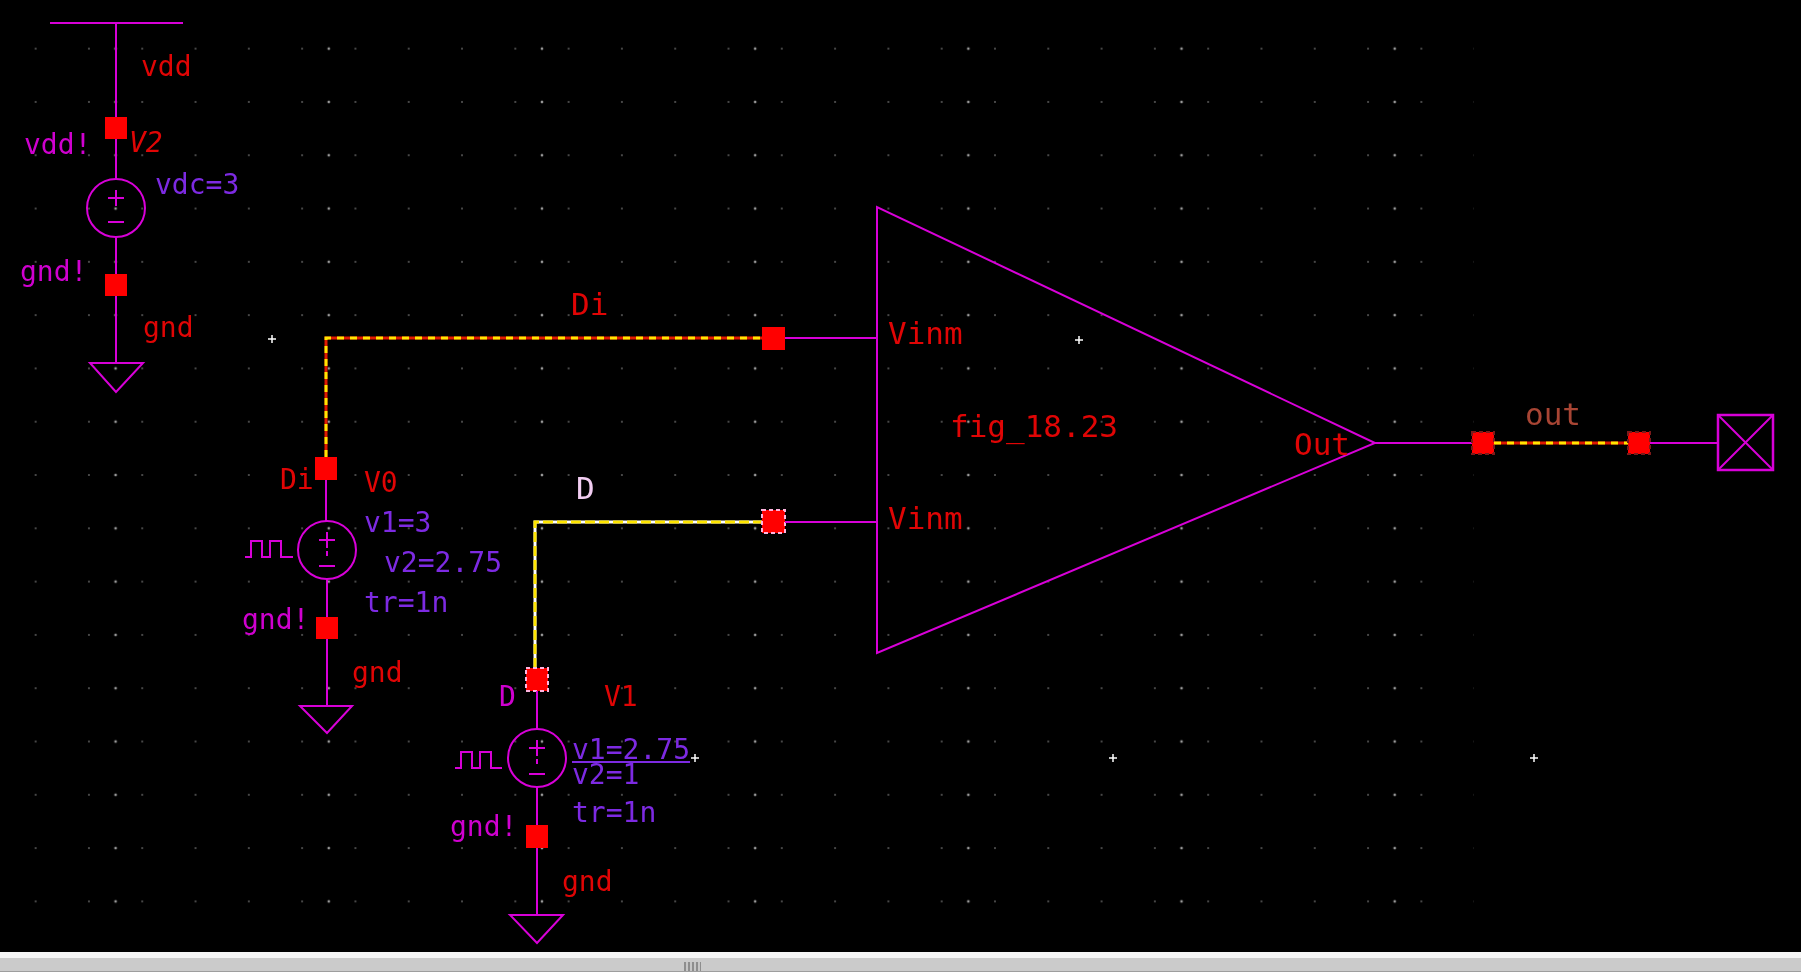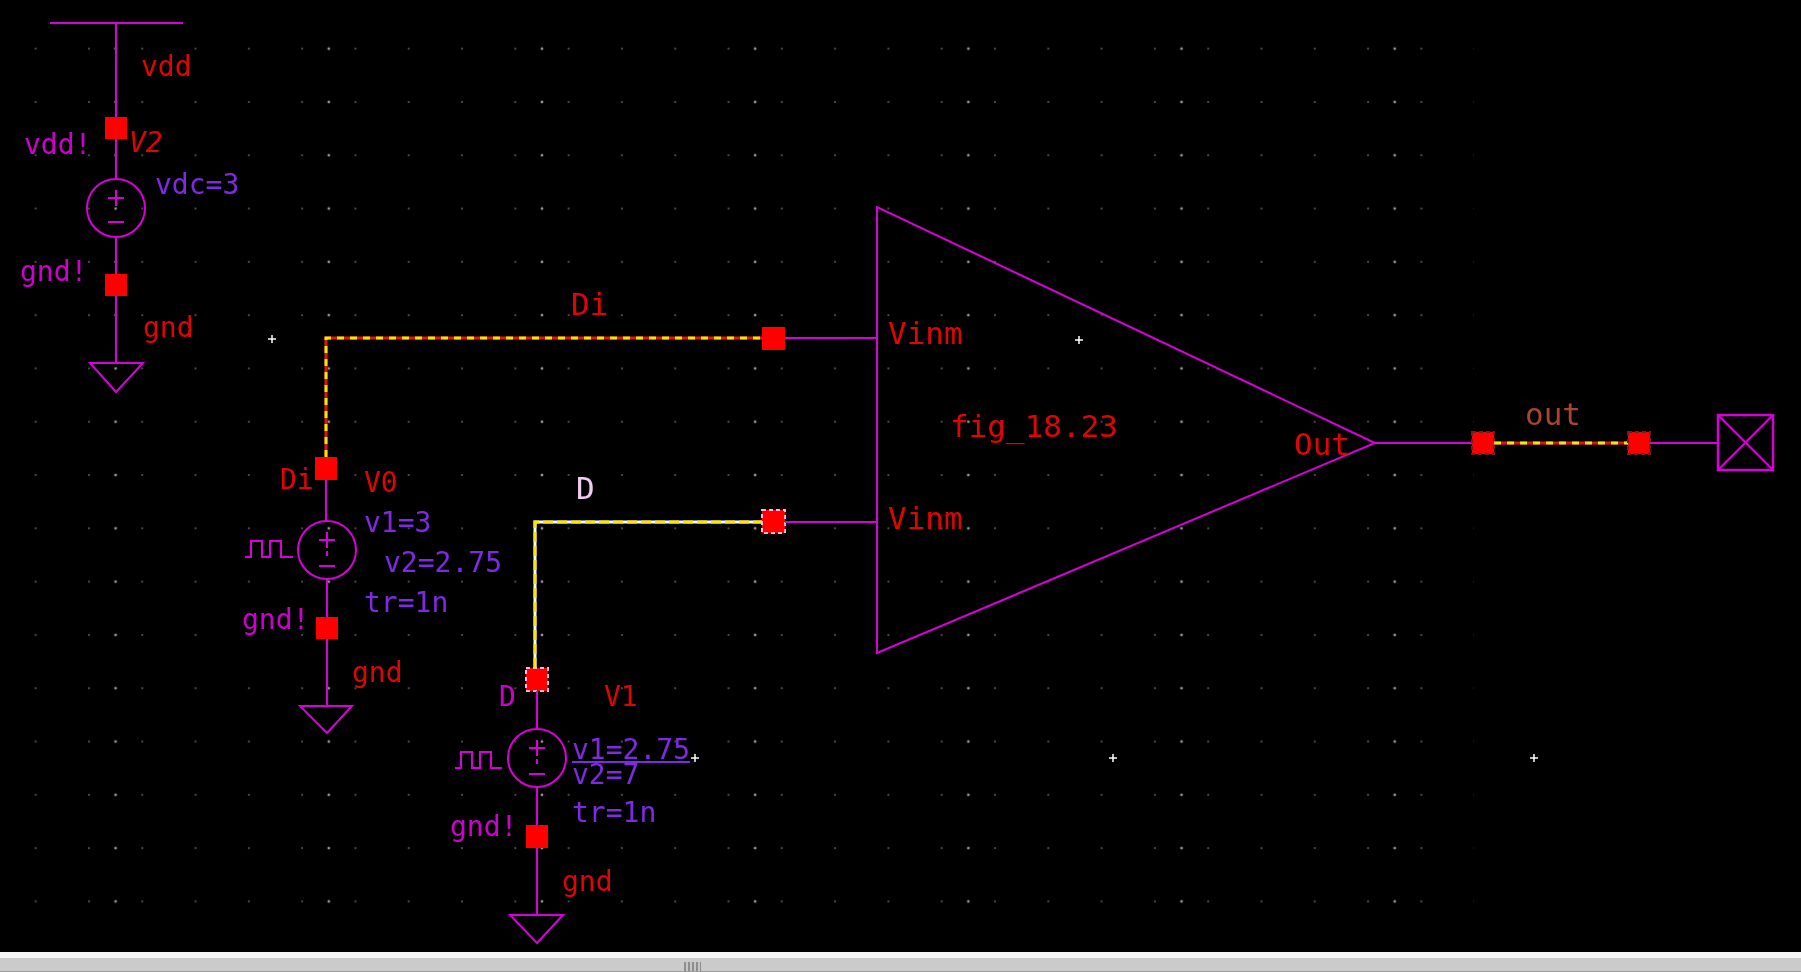--- a/index.html
+++ b/index.html
@@ -147,21 +147,21 @@
     <div class="lbl sz28 pur" style="left:384px;top:549px;">v2=2.75</div>
     <div class="lbl sz28 pur" style="left:364px;top:589px;">tr=1n</div>
     <div class="lbl sz28 mag" style="left:242px;top:606px;">gnd!</div>
     <div class="lbl sz28 red" style="left:352px;top:659px;">gnd</div>
 
     <div class="lbl sz31 pale" style="left:576px;top:473px;">D</div>
 
     <div class="lbl sz28 mag" style="left:499px;top:683px;">D</div>
     <div class="lbl sz28 red" style="left:564px;top:683px;margin-left:40px;">V1</div>
     <div class="lbl sz28 pur" style="left:572px;top:736px;text-decoration:underline;">v1=2.75</div>
-    <div class="lbl sz28 pur" style="left:572px;top:761px;">v2=7</div>
+    <div class="lbl sz28 pur" style="left:572px;top:761px;">v2=1</div>
     <div class="lbl sz28 pur" style="left:572px;top:799px;">tr=1n</div>
     <div class="lbl sz28 mag" style="left:450px;top:813px;">gnd!</div>
     <div class="lbl sz28 red" style="left:562px;top:868px;">gnd</div>
 
     <div class="lbl sz31 red" style="left:888px;top:318px;">Vinm</div>
     <div class="lbl sz31 red" style="left:888px;top:503px;">Vinm</div>
     <div class="lbl sz31 red" style="left:950px;top:411px;">fig_18.23</div>
     <div class="lbl sz31 red" style="left:1294px;top:429px;">Out</div>
 
     <div class="lbl sz31 brick" style="left:1525px;top:399px;">out</div>

